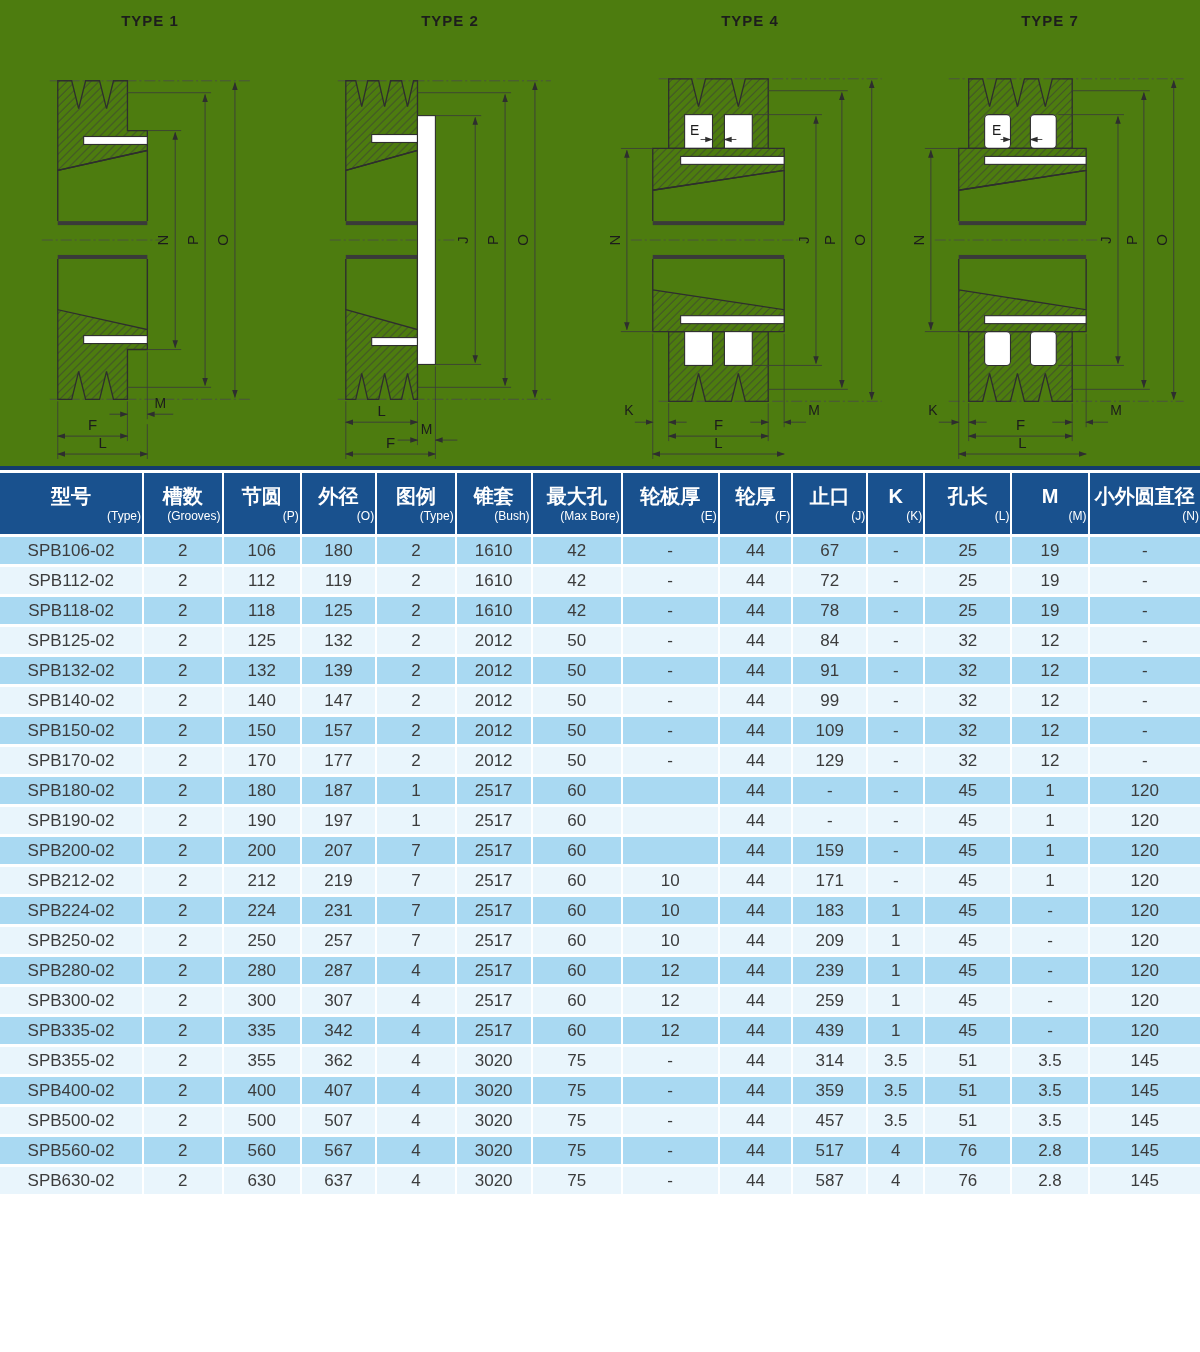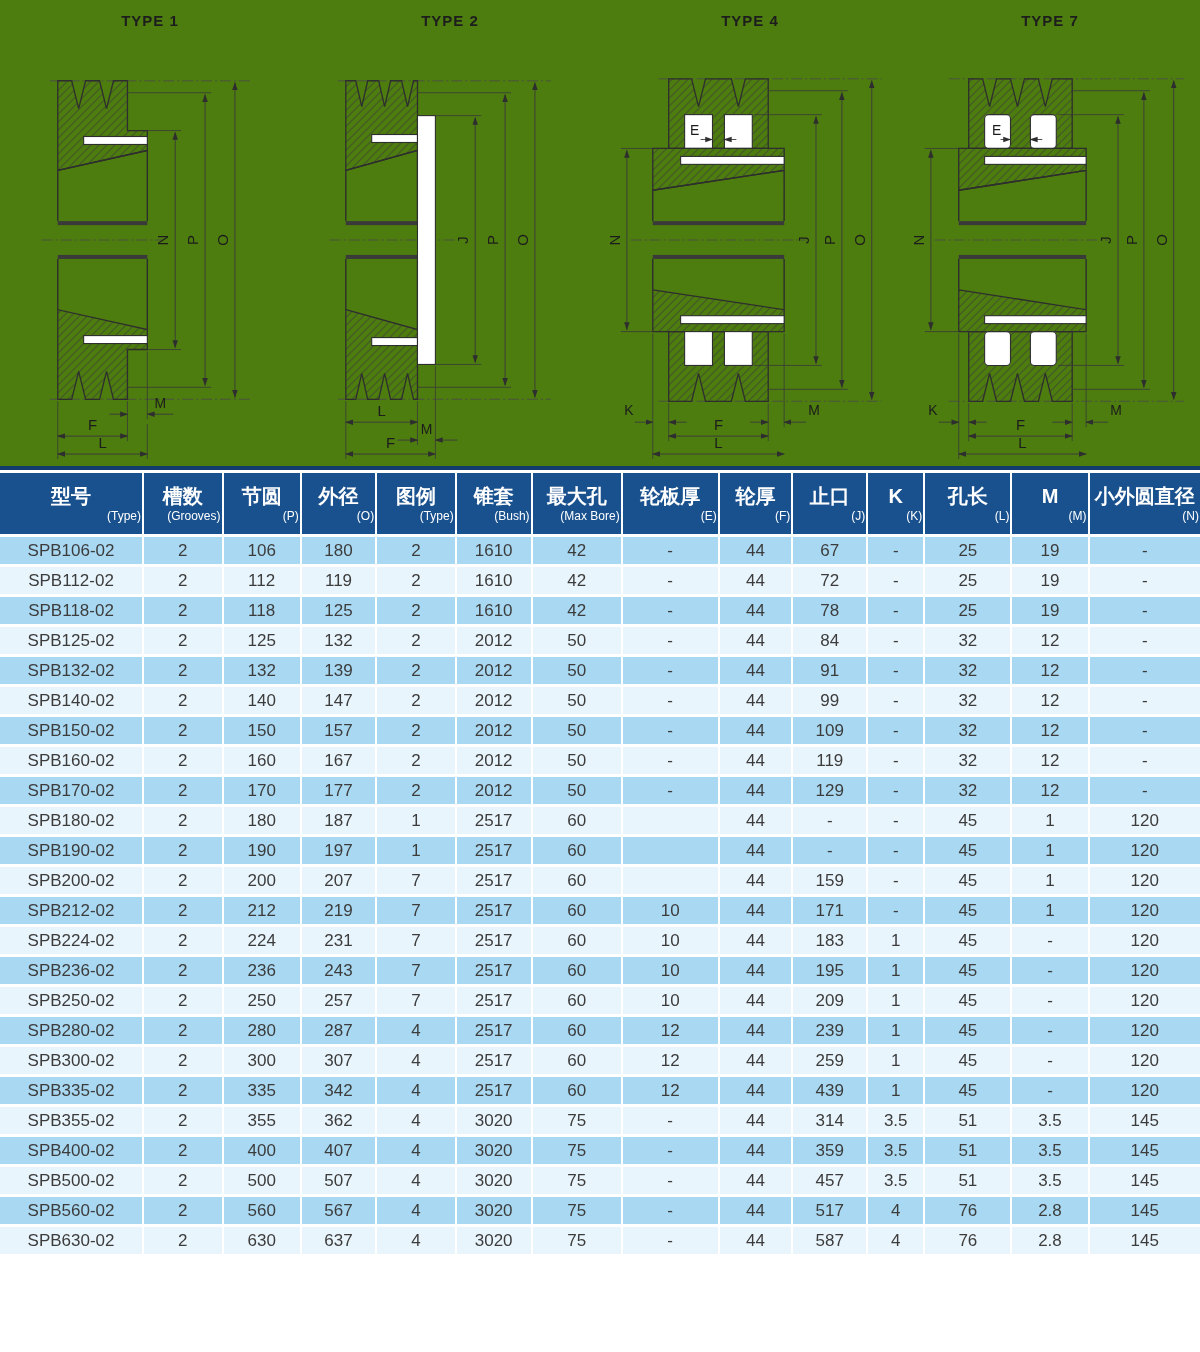--- a/index.html
+++ b/index.html
@@ -451,36 +451,20 @@
           <td>50</td>
           <td>-</td>
           <td>44</td>
           <td>109</td>
           <td>-</td>
           <td>32</td>
           <td>12</td>
           <td>-</td>
         </tr>
         <tr>
-          <td>SPB160-02</td>
-          <td>2</td>
-          <td>160</td>
-          <td>167</td>
-          <td>2</td>
-          <td>2012</td>
-          <td>50</td>
-          <td>-</td>
-          <td>44</td>
-          <td>119</td>
-          <td>-</td>
-          <td>32</td>
-          <td>12</td>
-          <td>-</td>
-        </tr>
-        <tr>
           <td>SPB170-02</td>
           <td>2</td>
           <td>170</td>
           <td>177</td>
           <td>2</td>
           <td>2012</td>
           <td>50</td>
           <td>-</td>
           <td>44</td>
           <td>129</td>
@@ -557,36 +541,20 @@
           <td>SPB224-02</td>
           <td>2</td>
           <td>224</td>
           <td>231</td>
           <td>7</td>
           <td>2517</td>
           <td>60</td>
           <td>10</td>
           <td>44</td>
           <td>183</td>
-          <td>1</td>
-          <td>45</td>
-          <td>-</td>
-          <td>120</td>
-        </tr>
-        <tr>
-          <td>SPB236-02</td>
-          <td>2</td>
-          <td>236</td>
-          <td>243</td>
-          <td>7</td>
-          <td>2517</td>
-          <td>60</td>
-          <td>10</td>
-          <td>44</td>
-          <td>195</td>
           <td>1</td>
           <td>45</td>
           <td>-</td>
           <td>120</td>
         </tr>
         <tr>
           <td>SPB250-02</td>
           <td>2</td>
           <td>250</td>
           <td>257</td>

